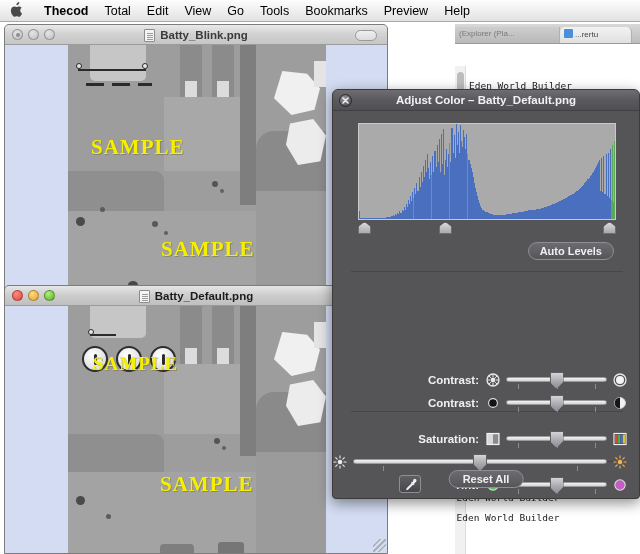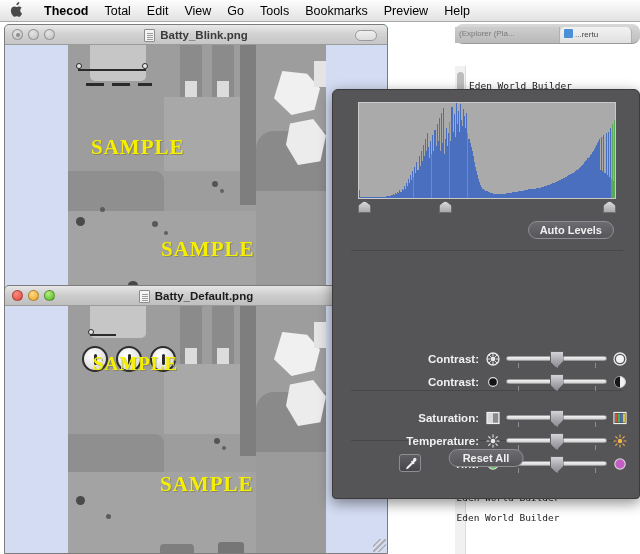--- a/index.html
+++ b/index.html
@@ -36,21 +36,21 @@
     position: absolute; left: 455px; top: 24px;
     width: 185px; height: 530px;
     background: #ffffff;
     overflow: hidden;
     z-index: 1;
   }
   .bgwin-tabbar {
     position: absolute; top: 0; left: 0; width: 185px; height: 20px;
     background: linear-gradient(to bottom,#d8d8d8,#bdbdbd);
     border-bottom: 1px solid #9a9a9a;
-    display: flex; align-items: flex-end; border-radius: 8px;
+    display: flex; align-items: flex-end;
   }
   .bg-tab {
     height: 16px; font-size: 8px; color: #7a7a7a;
     padding: 2px 4px 0 4px; white-space: nowrap; overflow: hidden;
     border-right: 1px solid #b0b0b0;
     background: linear-gradient(to bottom,#cdcdcd,#b9b9b9);
   }
   .bg-tab.active {
     background: linear-gradient(to bottom,#f2f2f2,#e0e0e0);
     color: #444;
@@ -452,20 +452,28 @@
         <div class="coin" style="left:48px;top:40px;"></div>
         <div class="coin" style="left:82px;top:40px;"></div>
       </div>
       <div class="sample" style="left:88px;top:47px;font-size:19px;">SAMPLE</div>
       <div class="sample" style="left:155px;top:166px;font-size:21px;">SAMPLE</div>
       <div class="resize-grip"></div>
     </div>
   </div>
 
   <div class="panel">
+    <div class="panel-title">
+      <div class="panel-close">
+        <svg width="9" height="9" viewBox="0 0 9 9">
+          <path d="M2 2 L7 7 M7 2 L2 7" stroke="#ededed" stroke-width="1.6" stroke-linecap="round"></path>
+        </svg>
+      </div>
+      <span class="panel-title-text">Adjust Color – Batty_Default.png</span>
+    </div>
 
     <div class="panel-body">
 
       <div class="histogram">
         <div class="hbars" id="histogram-bars">
             <div class="hbar" style="height: 8%; background: rgb(74, 111, 191);"></div>
             <div class="hbar" style="height: 1%; background: rgb(74, 111, 191);"></div>
             <div class="hbar" style="height: 1%; background: rgb(74, 111, 191);"></div>
             <div class="hbar" style="height: 1%; background: rgb(74, 111, 191);"></div>
             <div class="hbar" style="height: 1%; background: rgb(74, 111, 191);"></div>
@@ -773,21 +781,20 @@
             </div>
             <div class="ic" style="margin-right: 12px;"><svg width="14" height="14" viewBox="0 0 14 14">
                 <rect x="1" y="1.5" width="12" height="11" fill="#222" stroke="#f0f0f0" stroke-width="1.2"></rect>
                 <rect x="2" y="2.4" width="2.6" height="9.2" fill="#d94b3e"></rect>
                 <rect x="4.6" y="2.4" width="2.6" height="9.2" fill="#49b24b"></rect>
                 <rect x="7.2" y="2.4" width="2.6" height="9.2" fill="#4a6fbf"></rect>
                 <rect x="9.8" y="2.4" width="2.2" height="9.2" fill="#d9c23e"></rect>
               </svg></div>
           </div>
           <div class="row" style="top: 340px;">
-            <div class="row-label">Temperature:</div>
             <div class="ic"><svg width="14" height="14" viewBox="0 0 14 14">
                 <circle cx="7" cy="7" r="2.3" fill="#eaeaea"></circle>
                 <g stroke="#eaeaea" stroke-width="1.1" stroke-linecap="round">
                   <path d="M7 .9v2.1M7 11v2.1M.9 7h2.1M11 7h2.1M2.7 2.7l1.5 1.5M9.8 9.8l1.5 1.5M11.3 2.7L9.8 4.2M4.2 9.8l-1.5 1.5"></path>
                 </g>
               </svg></div>
             <div class="track-wrap">
               <div class="track"></div>
               <div class="tick" style="left: 12%;"></div>
               <div class="tick" style="left: 50%;"></div>

